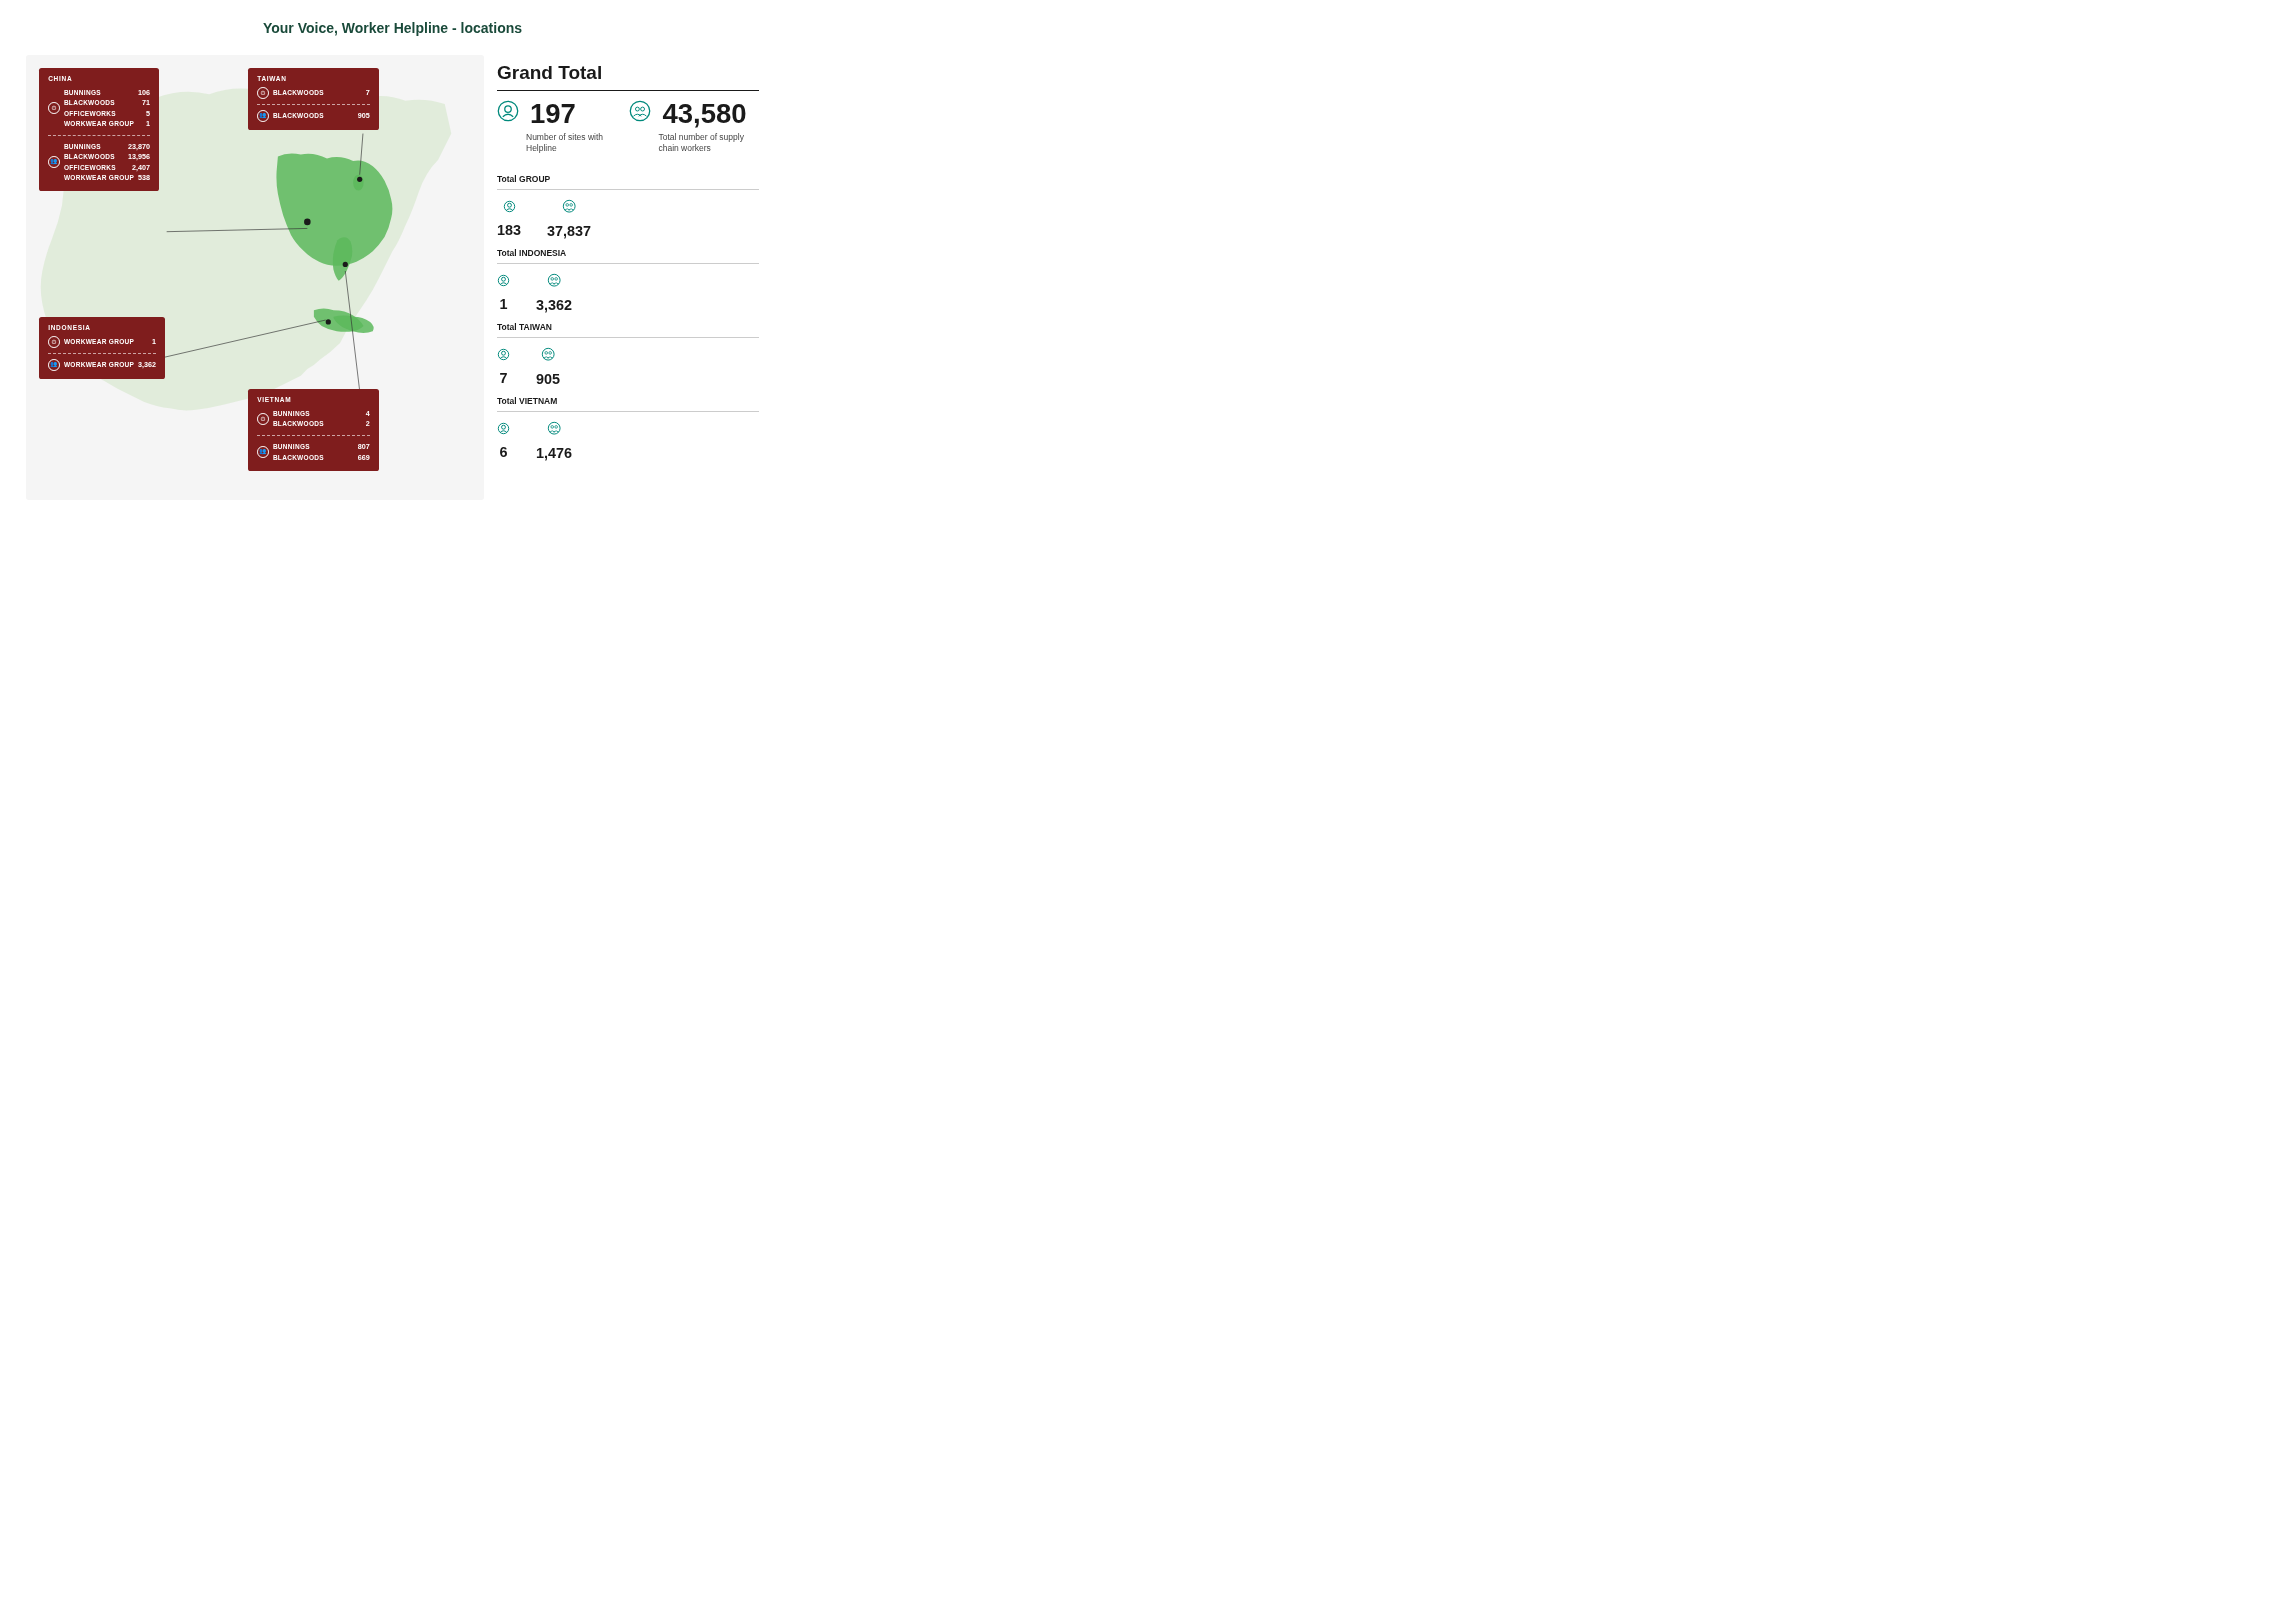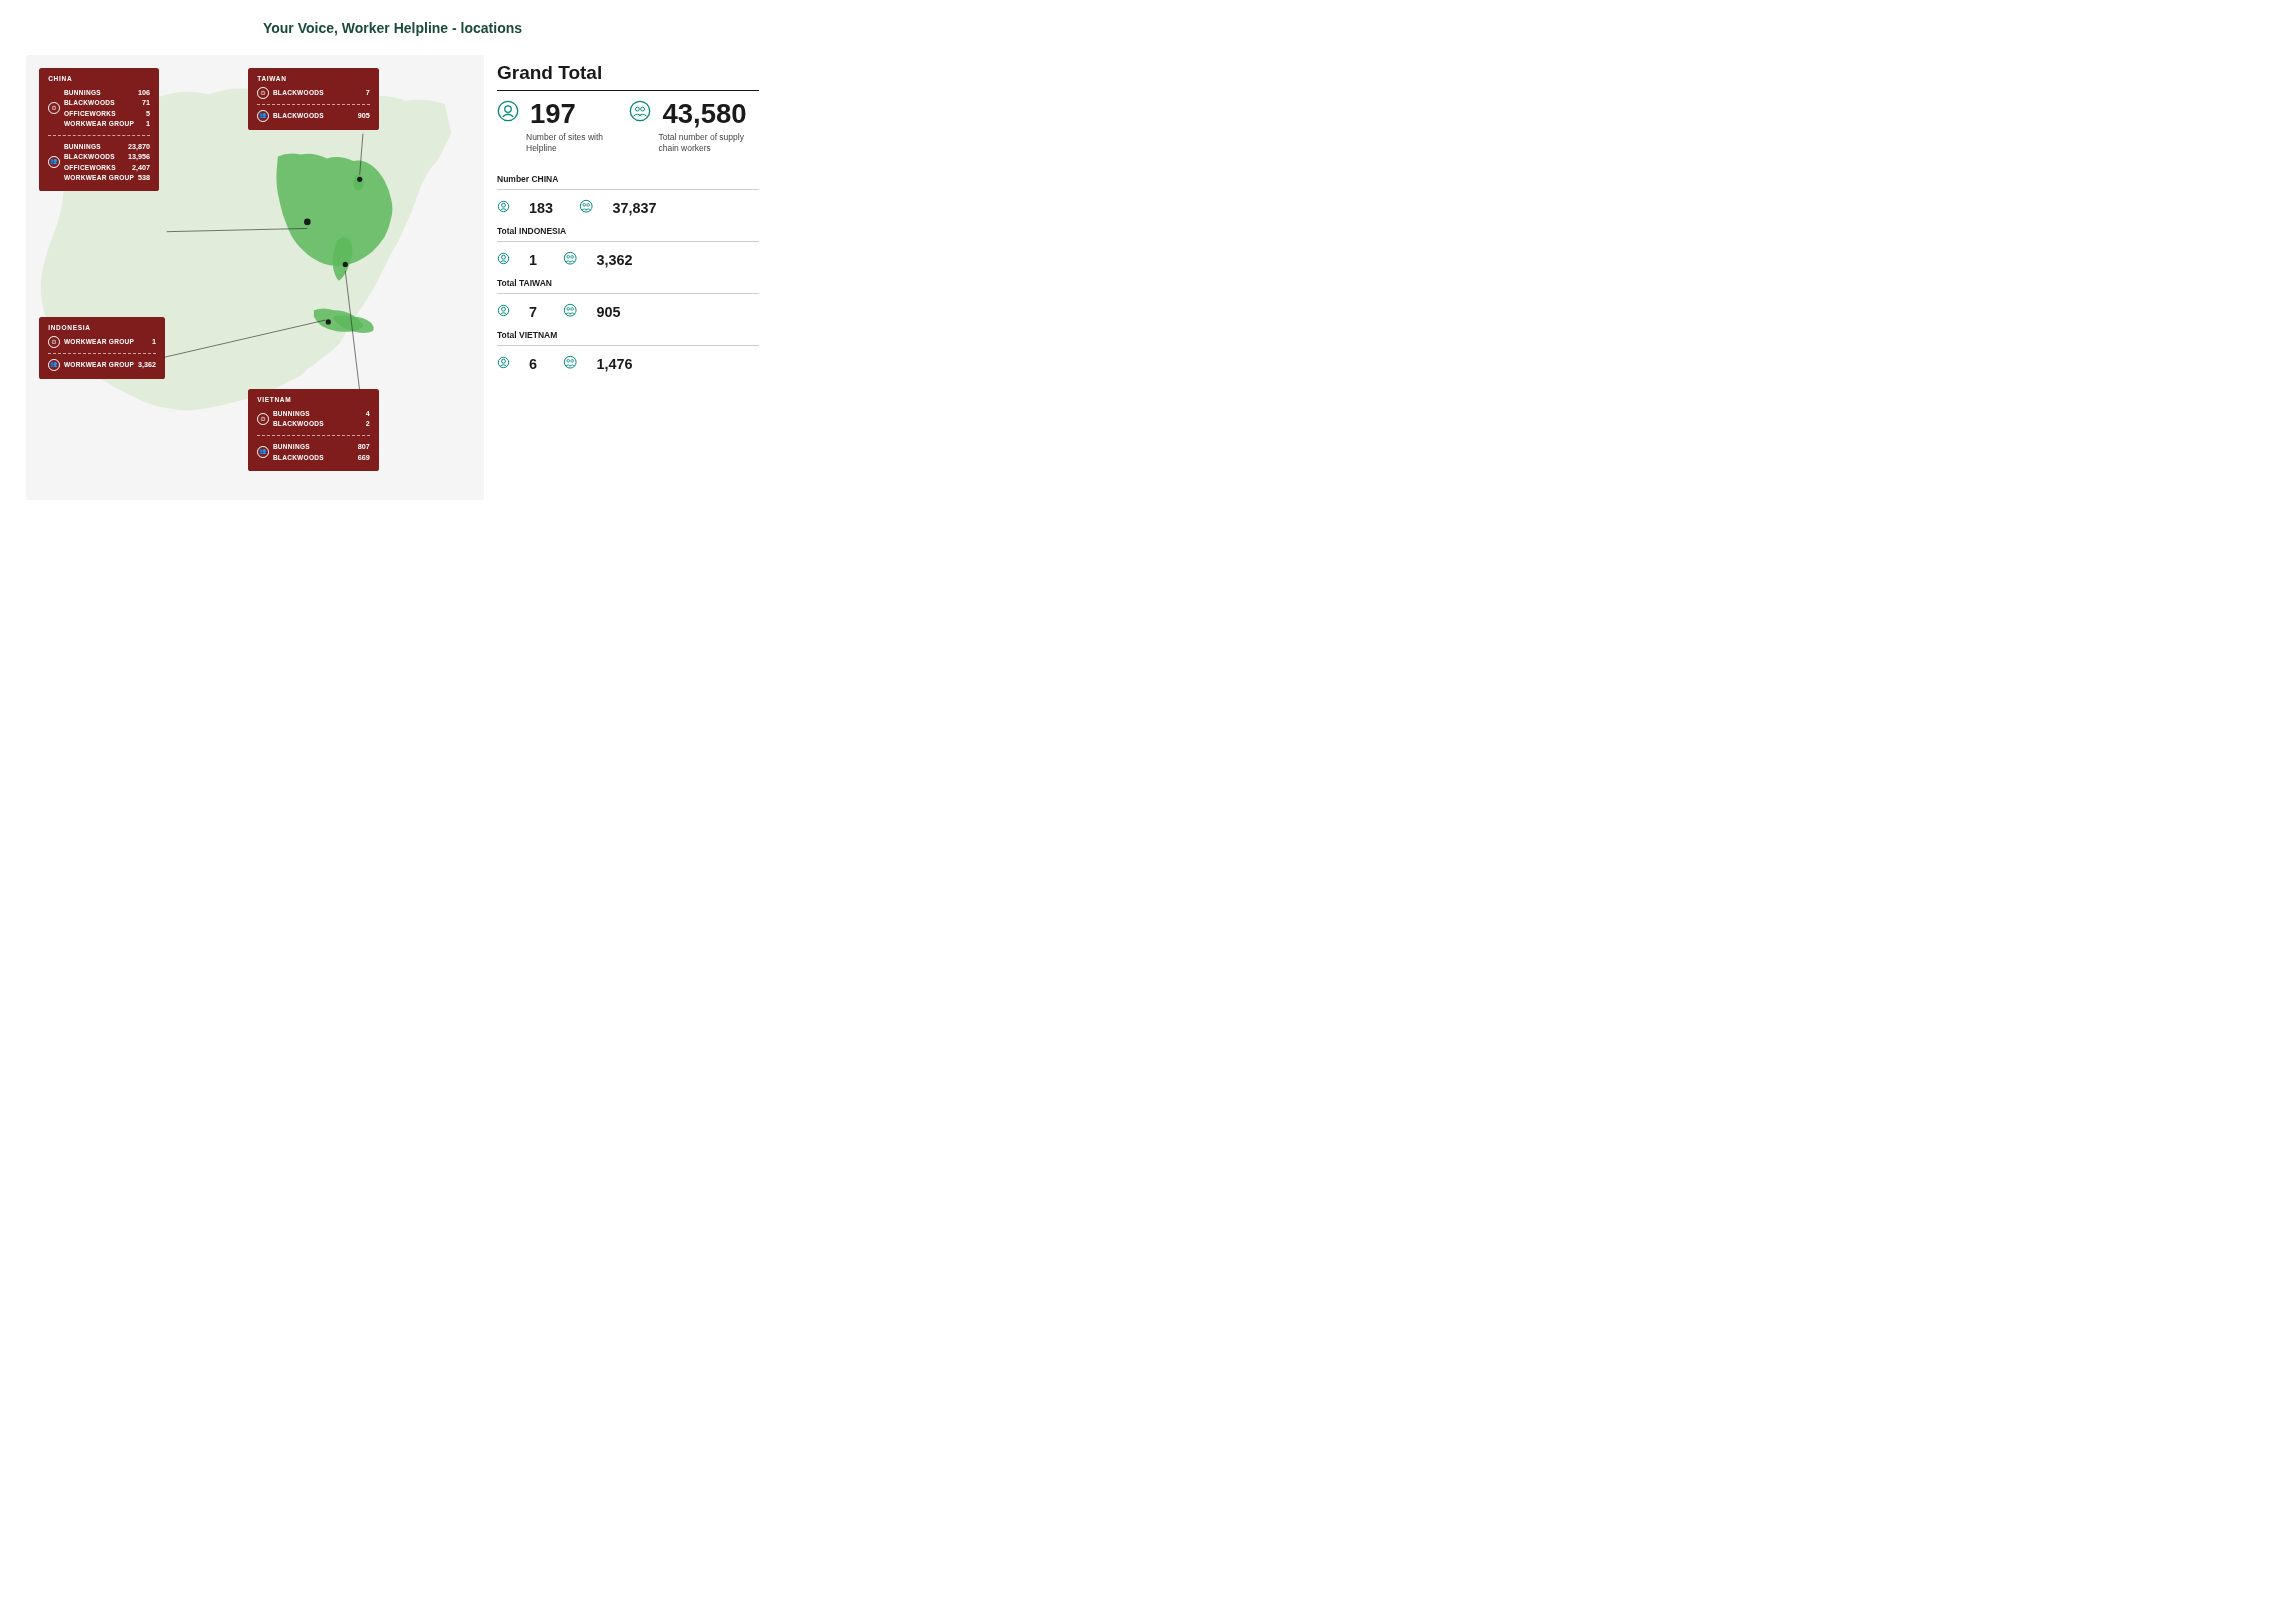--- a/index.html
+++ b/index.html
@@ -142,24 +142,25 @@
       margin-bottom: 5.2px;
     }
     .region-stats-row {
       display: flex;
       gap: 26px;
       align-items: center;
     }
     .region-stat {
       display: flex;
       align-items: center;
-      gap: 19px;
+      gap: 6px;
       font-size: 14.4px;
       font-weight: 700;
       color: #1a1a1a;
+      flex-direction: column;
     }
     .region-stat .r-icon {
       color: #00897b;
       font-size: 11.8px;
     }
     .grand-total-divider {
       border: none;
       border-top: 1.3px solid #1a1a1a;
       margin-bottom: 6.5px;
     }
@@ -358,21 +359,21 @@
             </svg>
           </span>
           <span>43,580</span>
         </div>
         <div class="sub-label">Total number of supply chain workers</div>
       </div>
     </div>
 
     <div id="region-rows">
         <div class="region-section">
-    <div class="region-title">Number CHINA</div>
+    <div class="region-title">Total GROUP</div>
     <hr class="stat-divider">
     <div class="region-stats-row">
       <div class="region-stat">
         <span class="r-icon">
           <svg width="13" height="13" viewBox="0 0 20 20" fill="none" xmlns="http://www.w3.org/2000/svg">
             <circle cx="10" cy="10" r="8" stroke="#00897b" stroke-width="1.5" fill="none"></circle>
             <circle cx="10" cy="8" r="3" stroke="#00897b" stroke-width="1.5" fill="none"></circle>
             <path d="M5 16 Q10 11 15 16" stroke="#00897b" stroke-width="1.5" fill="none"></path>
           </svg>
         </span>

